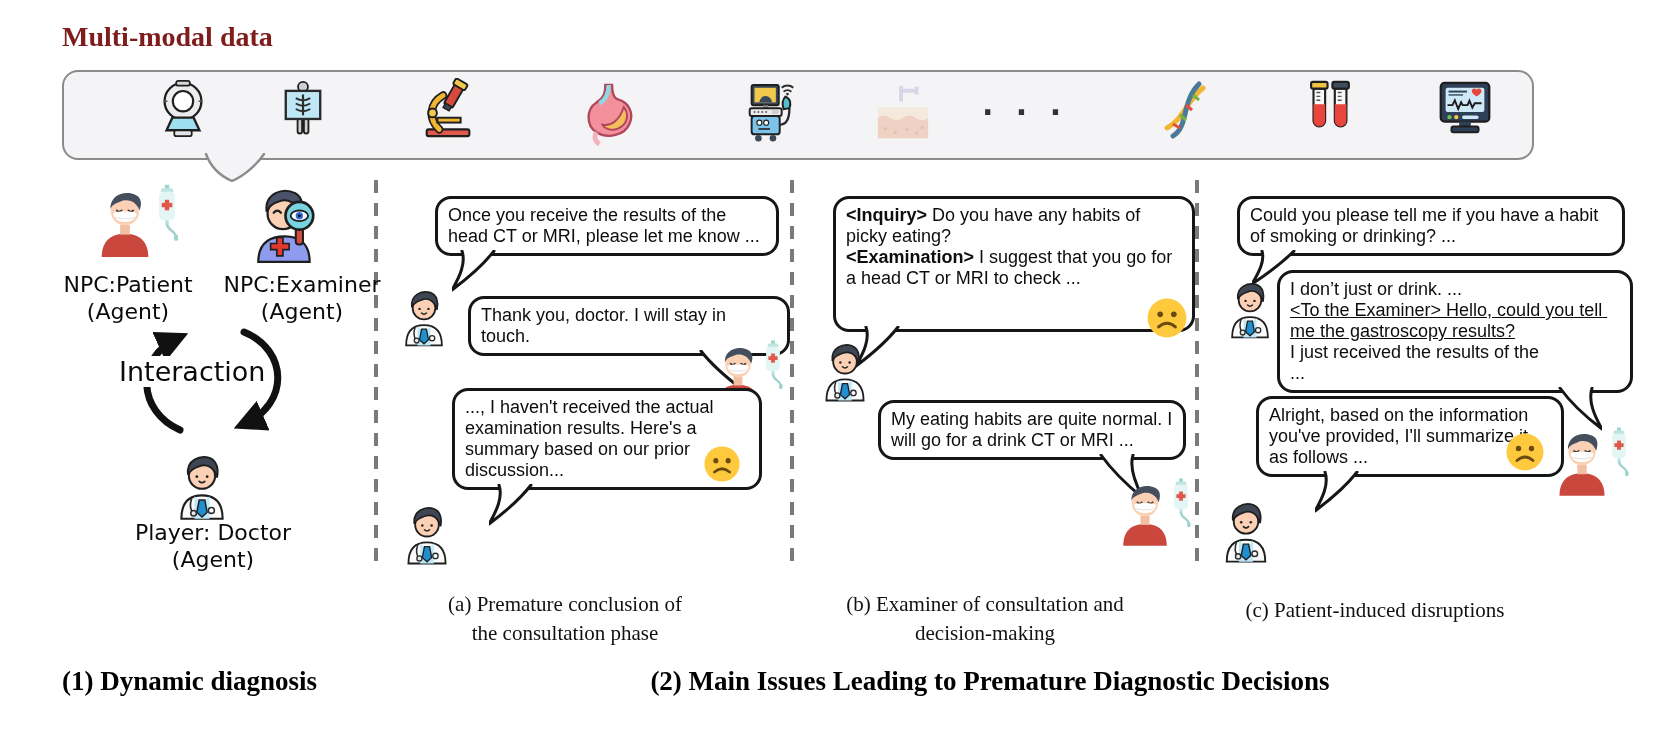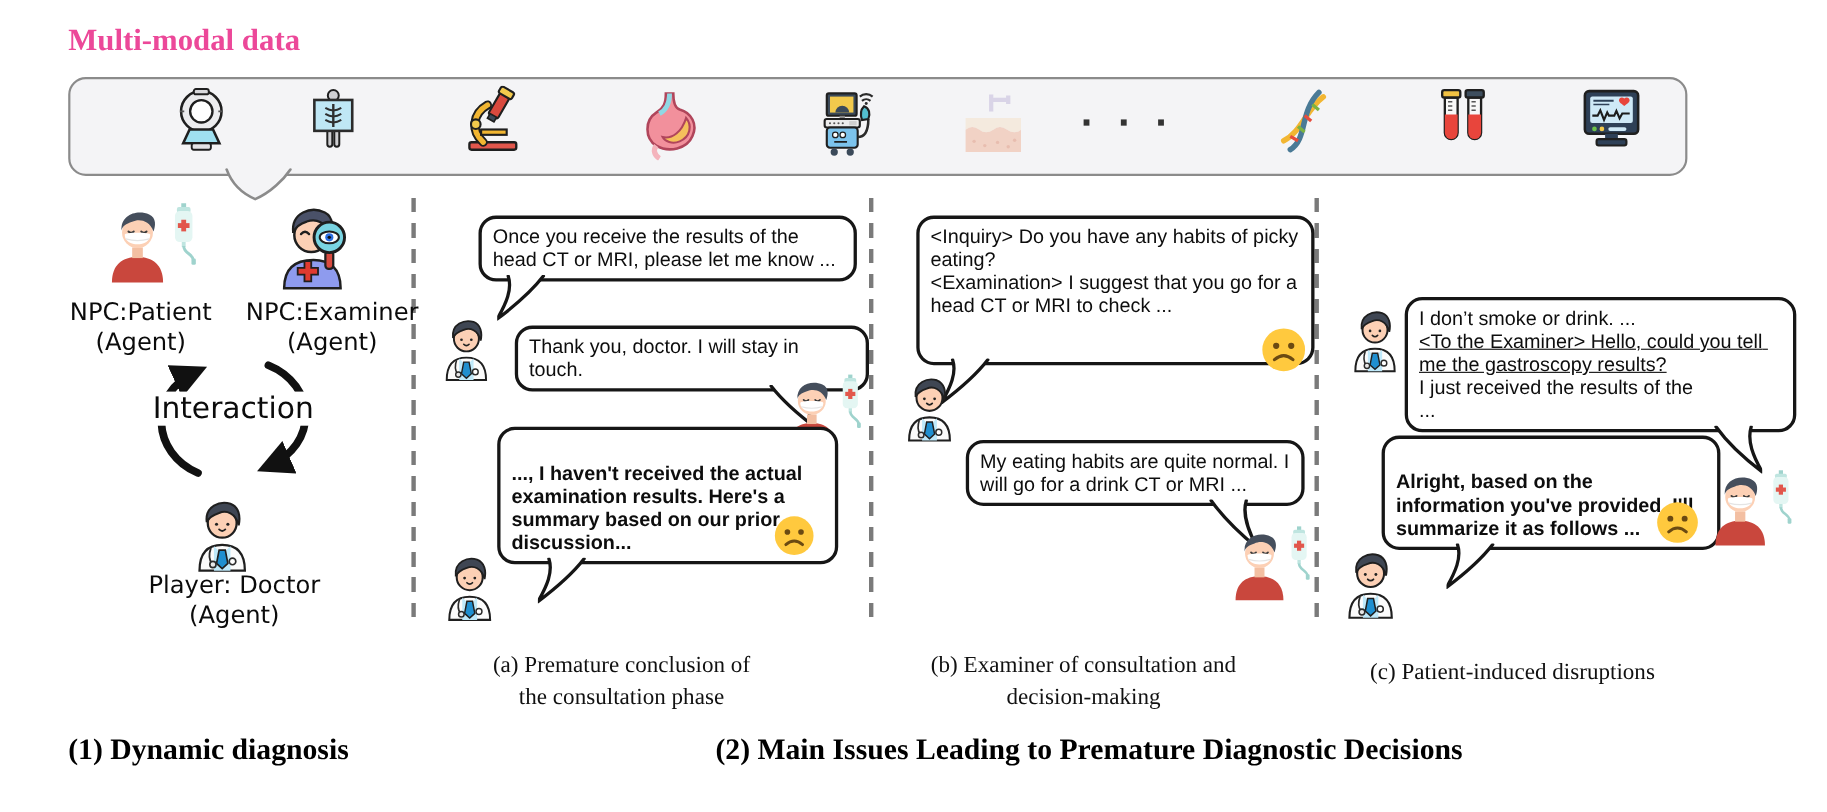--- a/index.html
+++ b/index.html
@@ -1,45 +1,45 @@
 <!DOCTYPE html>
 <html><head>
 <meta charset="utf-8">
 <style>
   html,body{margin:0;padding:0;background:#fff;}
   .canvas{position:relative;width:1661px;height:738px;background:#fff;overflow:hidden;
           font-family:"Liberation Sans",sans-serif;color:#111;}
 
   
-  .fig-title{position:absolute;left:62px;top:22px;font:700 28px/1.1 "Liberation Serif",serif;color:#ec4899;}
+  .fig-title{position:absolute;left:62px;top:22px;font:700 28px/1.1 "Liberation Serif",serif;color:#7f1d1d;}
   .modal-bar{position:absolute;left:62px;top:70px;width:1468px;height:86px;background:#f4f4f6;
              border:2px solid #8b8b8b;border-radius:16px;}
   .bar-tail{position:absolute;left:198px;top:153px;}
   .bar-icon{position:absolute;display:block;}
   .bar-dots{position:absolute;font:700 30px/1 "DejaVu Sans",sans-serif;color:#333;letter-spacing:6px;}
 
   
   .agent-label{position:absolute;text-align:center;font:400 22px/1.22 "DejaVu Sans",sans-serif;color:#0b0b0b;}
   .interaction-wrap{position:absolute;left:116px;top:314px;width:192px;height:138px;}
   .interaction-wrap svg{position:absolute;left:0;top:0;}
-  .interaction-text{position:absolute;left:0;right:0;top:44px;text-align:center;
+  .interaction-text{position:absolute;left:0;right:0;top:44px;
                     font:400 27px/1 "DejaVu Sans",sans-serif;color:#0b0b0b;}
   .interaction-text span{background:#fff;padding:0 3px;}
   .seclabel{position:absolute;font:700 27px/1.15 "Liberation Serif",serif;color:#000;}
 
   
   .vdash{position:absolute;top:180px;width:4px;height:388px;
          background:repeating-linear-gradient(to bottom,#7a7a7a 0 13px,transparent 13px 23px);}
 
   
   .bubble{position:absolute;background:#fff;border:3px solid #161616;border-radius:16px;
           padding:6px 10px;font:18px/1.17 "Liberation Sans",sans-serif;color:#0d0d0d;}
   .btxt{white-space:pre-wrap;}
-  .bubble.bold .btxt{font-weight:700;margin-top:23px;}
-  .b{font-weight:400;}
+  .bubble.bold .btxt{font-weight:400;}
+  .b{font-weight:700;}
   .u{text-decoration:underline;}
   .tail{position:absolute;top:calc(100% - 3px);}
   .tail .tf{fill:#fff;}
   .tail .ts{fill:none;stroke:#161616;stroke-width:3;stroke-linejoin:round;stroke-linecap:round;}
   .tail.tr{transform:scaleX(-1);}
   .emoji{position:absolute;z-index:3;}
   .avatar{position:absolute;}
   .caption{position:absolute;text-align:center;font:400 21px/1.4 "Liberation Serif",serif;color:#111;}
 </style>
 </head>
@@ -350,26 +350,33 @@
       </svg></span>
   <span class="avatar" style="left:1168px;top:476px;width:26px;height:54px"><svg width="100%" height="100%" viewBox="0 0 34 64" preserveAspectRatio="xMidYMid meet">
         <use href="#g-iv"></use>
       </svg></span>
 
   <div class="caption" style="left:810px;top:590px;width:350px">
     <div>(b) Examiner of consultation and</div>
     <div>decision-making</div>
   </div>
 
+  <div class="bubble" style="left:1237px;top:196px;width:362px">
+    <div class="btxt">Could you please tell me if you have a habit of smoking or drinking? ...</div>
+    <svg class="tail tl" style="left:12px" width="52" height="36" viewBox="0 0 52 36">
+      <path class="tf" d="M10 1 C13 11 7 22 0 34 C15 24 31 12 42 1 Z"></path>
+        <path class="ts" d="M10 1 C13 11 7 22 0 34 C15 24 31 12 42 1"></path>
+    </svg>
+  </div>
   <span class="avatar" style="left:1224px;top:278px;width:52px;height:62px"><svg width="100%" height="100%" viewBox="0 0 64 72" preserveAspectRatio="xMidYMid meet">
         <use href="#g-doctor"></use>
       </svg></span>
 
   <div class="bubble" style="left:1277px;top:270px;width:330px">
-    <div class="btxt"><span>I don’t smoke or drink. ...
+    <div class="btxt"><span>I don’t just or drink. ...
 </span><span class="u">&lt;To the Examiner&gt; Hello, could you tell me the gastroscopy results?</span><span>
 I just received the results of the
 ...</span></div>
     <svg class="tail tr" style="right:28px" width="52" height="44" viewBox="0 0 52 44">
       <path class="tf" d="M10 1 C14 14 8 28 0 42 C16 30 32 15 42 1 Z"></path>
         <path class="ts" d="M10 1 C14 14 8 28 0 42 C16 30 32 15 42 1"></path>
     </svg>
   </div>
 
   <div class="bubble bold" style="left:1256px;top:396px;width:282px">

